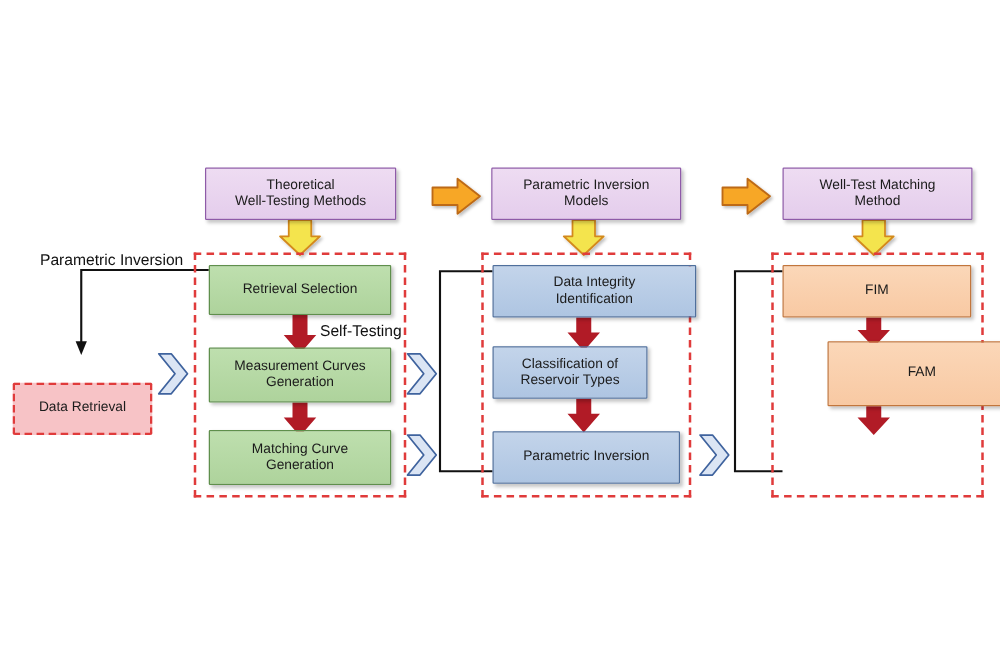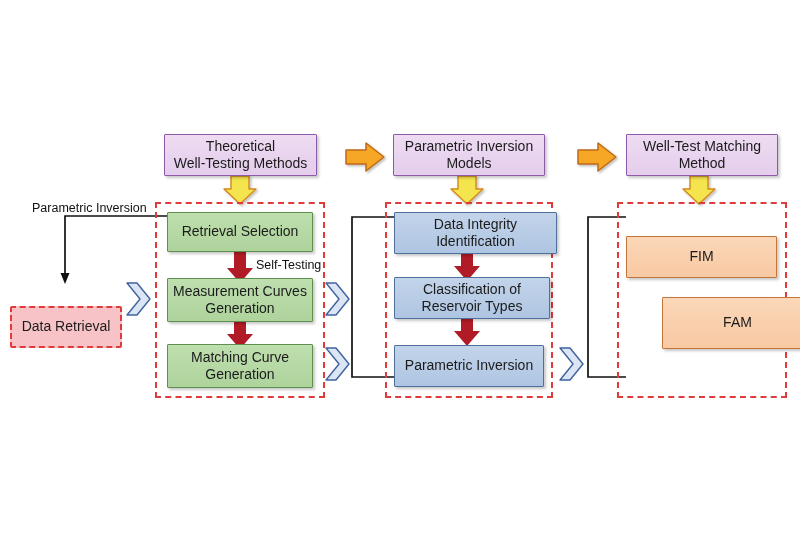--- a/index.html
+++ b/index.html
@@ -19,21 +19,21 @@
   }
 
   
   .box {
     position: absolute;
     box-sizing: border-box;
     display: flex;
     align-items: center;
     justify-content: center;
     text-align: center;
-    font-size: 14px;
+    font-size: 11px;
     line-height: 1.22;
     color: #1b1b1b;
     border-radius: 1px;
     box-shadow: 2px 2px 3px rgba(0,0,0,0.22);
     padding: 2px 4px;
     white-space: pre-line;
   }
 
   .box-header {
     background: linear-gradient(#eedcf2, #e4cdec);
@@ -43,21 +43,20 @@
     background: linear-gradient(#bedfae, #aed39c);
     border: 1px solid #5f8f4c;
   }
   .box-blue {
     background: linear-gradient(#c3d4ea, #aec5e2);
     border: 1px solid #4f6f9c;
   }
   .box-orange {
     background: linear-gradient(#fbd7b8, #f8c9a3);
     border: 1px solid #c2763c;
-    margin-top: 24px;
   }
   .box-pink {
     background: #f7c3c6;
     border: 2px dashed #e03b3b;
     box-shadow: none;
     border-radius: 2px;
     margin-top: 28px;
   }
 
   
@@ -182,21 +181,21 @@
 Generation</div>
 
   <div class="box box-green" style="left:167px; top:344px; width:146px; height:44px;">Matching Curve
 Generation</div>
 
   <div class="plain-label" style="left:256px; top:258px;">Self-Testing</div>
 
   <div class="box box-blue" style="left:394px; top:212px; width:163px; height:42px;">Data Integrity
 Identification</div>
 
-  <div class="box box-blue" style="left:394px; top:277px; width:156px; height:42px;">Classification of
+  <div class="box box-blue" style="left:394px; top:277px; width:124px; height:42px;">Classification of
 Reservoir Types</div>
 
   <div class="box box-blue" style="left:394px; top:345px; width:150px; height:42px;">Parametric Inversion</div>
 
   <div class="box box-orange" style="left:626px; top:212px; width:151px; height:42px;">FIM</div>
 
   <div class="box box-orange" style="left:662px; top:273px; width:151px; height:52px;">FAM</div>
 
 
   <div class="plain-label" style="left:32px; top:201px;">Parametric Inversion</div>

